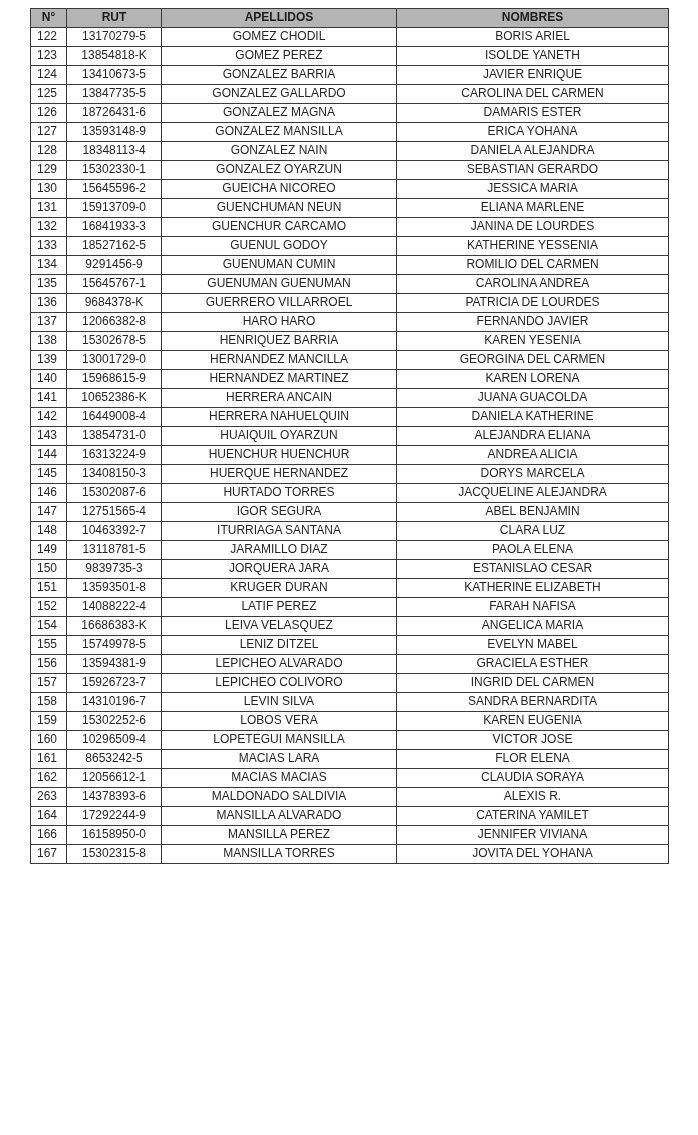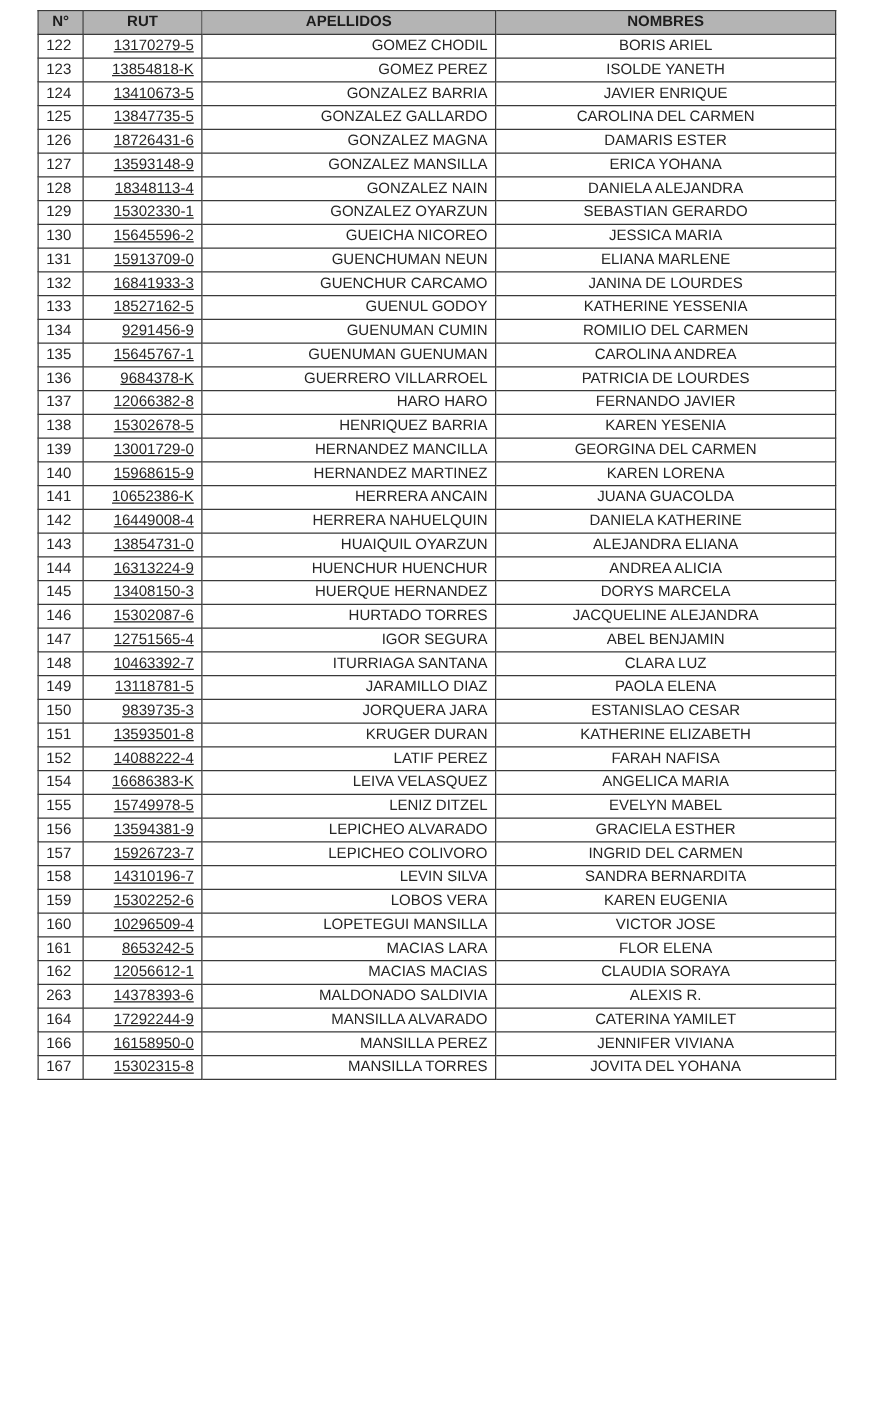--- a/index.html
+++ b/index.html
@@ -32,22 +32,22 @@
     line-height: 1.1;
   }
   table.roster th {
     background: #b4b4b4;
     font-weight: bold;
     text-align: center;
     font-size: 12px;
     color: #1c1c1c;
   }
   td.col-num { padding: 2px 2px; }
-  td.col-rut { text-align: right; text-decoration: underline; }
-  td.col-ape { text-align: right; margin-top: 24px; }
+  td.col-rut { text-align: center; }
+  td.col-ape { text-align: center; margin-top: 24px; }
   td.col-nom { text-align: center; }
   col.c-num { width: 36px; }
   col.c-rut { width: 95px; }
   col.c-ape { width: 235px; }
   col.c-nom { width: 272px; }
 </style>
 </head>
 <body>
 
 <div class="page">

